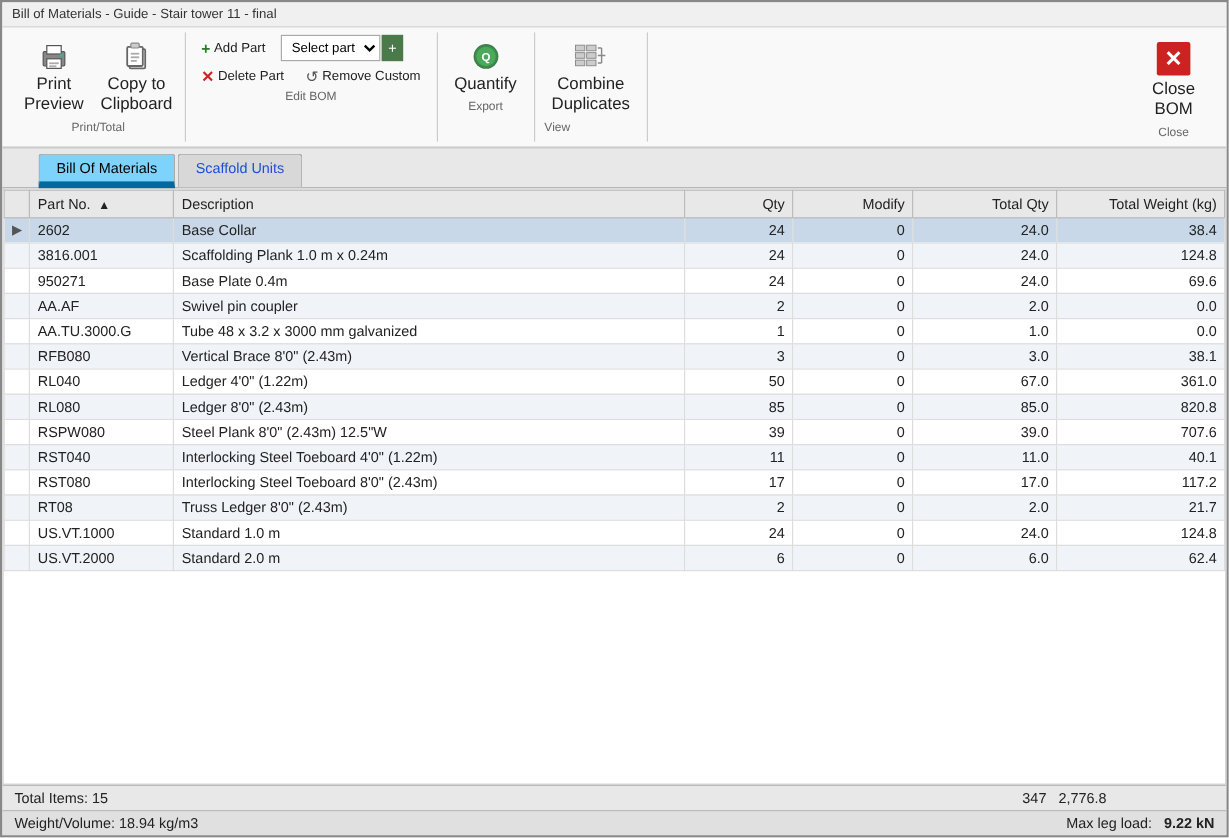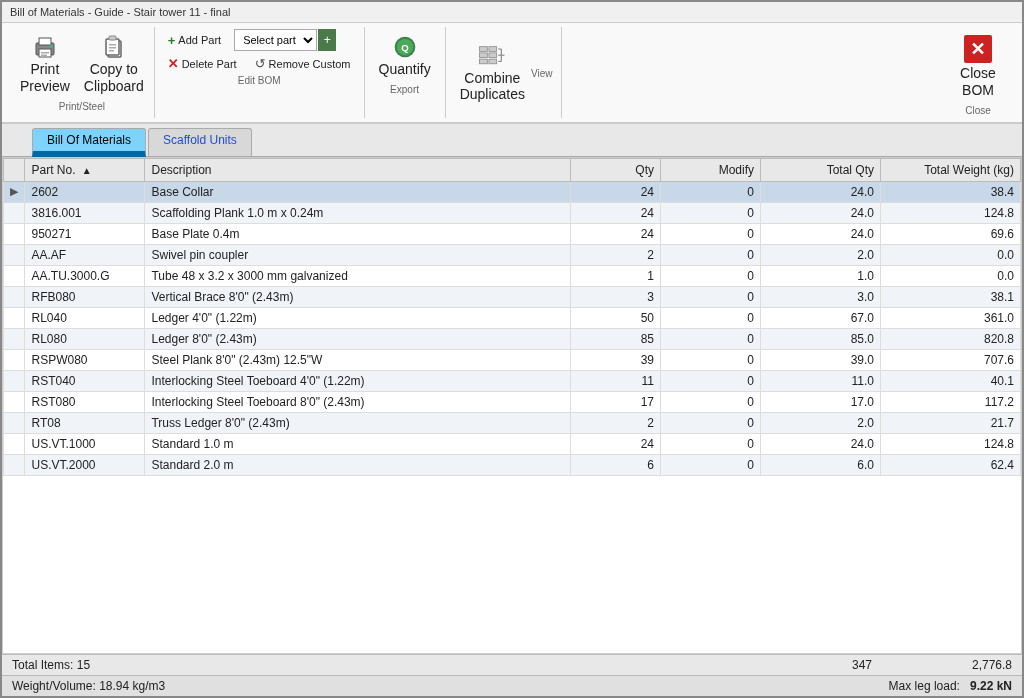--- a/index.html
+++ b/index.html
@@ -264,21 +264,21 @@
                 <rect x="6" y="6" width="13" height="16" rx="1" fill="white" stroke="#666" stroke-width="1.5"></rect>
                 <rect x="9" y="3" width="7" height="4" rx="1" fill="#ccc" stroke="#888" stroke-width="1"></rect>
                 <rect x="9" y="11" width="7" height="1.5" fill="#aaa"></rect>
                 <rect x="9" y="14" width="7" height="1.5" fill="#aaa"></rect>
                 <rect x="9" y="17" width="5" height="1.5" fill="#aaa"></rect>
               </svg>
             </div>
             <span class="btn-label">Copy to<br>Clipboard</span>
           </button>
         </div>
-        <div class="toolbar-section-label">Print/Steel</div>
+        <div class="toolbar-section-label">Print/Total</div>
       </div>
 
       <div style="display:flex;flex-direction:column;align-items:center;padding:2px 8px;border-right:1px solid #ccc;">
         <div style="display:flex;flex-direction:column;gap:3px;">
           <div style="display:flex;gap:8px;align-items:center;">
             <button class="small-btn">
               <span class="icon-plus">+</span>
               <span>Add Part</span>
             </button>
             <div class="select-part">
@@ -312,21 +312,21 @@
                 <circle cx="19" cy="18" r="11" fill="#4aaa5a"></circle>
                 <text x="19" y="23" text-anchor="middle" fill="white" font-size="13" font-weight="bold">Q</text>
               </svg>
             </div>
             <span class="btn-label">Quantify</span>
           </button>
         </div>
         <div class="toolbar-section-label">Export</div>
       </div>
 
-      <div style="display:flex;flex-direction:row;align-items:center;padding:2px 8px;border-right:1px solid #ccc;">
+      <div style="display:flex;flex-direction:column;align-items:flex-start;padding:2px 8px;border-right:1px solid #ccc;">
         <button class="toolbar-btn" style="min-width:60px;">
           <div class="btn-icon">
             <svg width="36" height="32" viewBox="0 0 36 32">
               <rect x="2" y="4" width="10" height="6" fill="#ccc" stroke="#888" stroke-width="1"></rect>
               <rect x="2" y="12" width="10" height="6" fill="#ccc" stroke="#888" stroke-width="1"></rect>
               <rect x="2" y="20" width="10" height="6" fill="#ccc" stroke="#888" stroke-width="1"></rect>
               <rect x="14" y="4" width="10" height="6" fill="#ccc" stroke="#888" stroke-width="1"></rect>
               <rect x="14" y="12" width="10" height="6" fill="#ccc" stroke="#888" stroke-width="1"></rect>
               <rect x="14" y="20" width="10" height="6" fill="#ccc" stroke="#888" stroke-width="1"></rect>
               <line x1="26" y1="7" x2="30" y2="7" stroke="#888" stroke-width="1.5"></line>
@@ -511,21 +511,21 @@
     </div>
 
     <div style="background:#e8e8e8;border-top:1px solid #bbb;padding:3px 0;display:flex;align-items:center;font-size:12px;">
       <div style="flex:1;padding-left:10px;">
         <span>Total Items:</span>
         <span>15</span>
       </div>
       <div style="width:220px;text-align:right;padding-right:10px;">
         <span>347</span>
       </div>
-      <div style="width:140px;text-align:right;padding-right:10px;">
+      <div style="width:140px;text-align:left;padding-right:10px;">
         <span>2,776.8</span>
       </div>
     </div>
 
     <div class="footer-bar">
       <span>Weight/Volume:</span>
       &nbsp;
       <span>18.94 kg/m3</span>
       <div class="footer-right">
         <span>Max leg load:</span>

